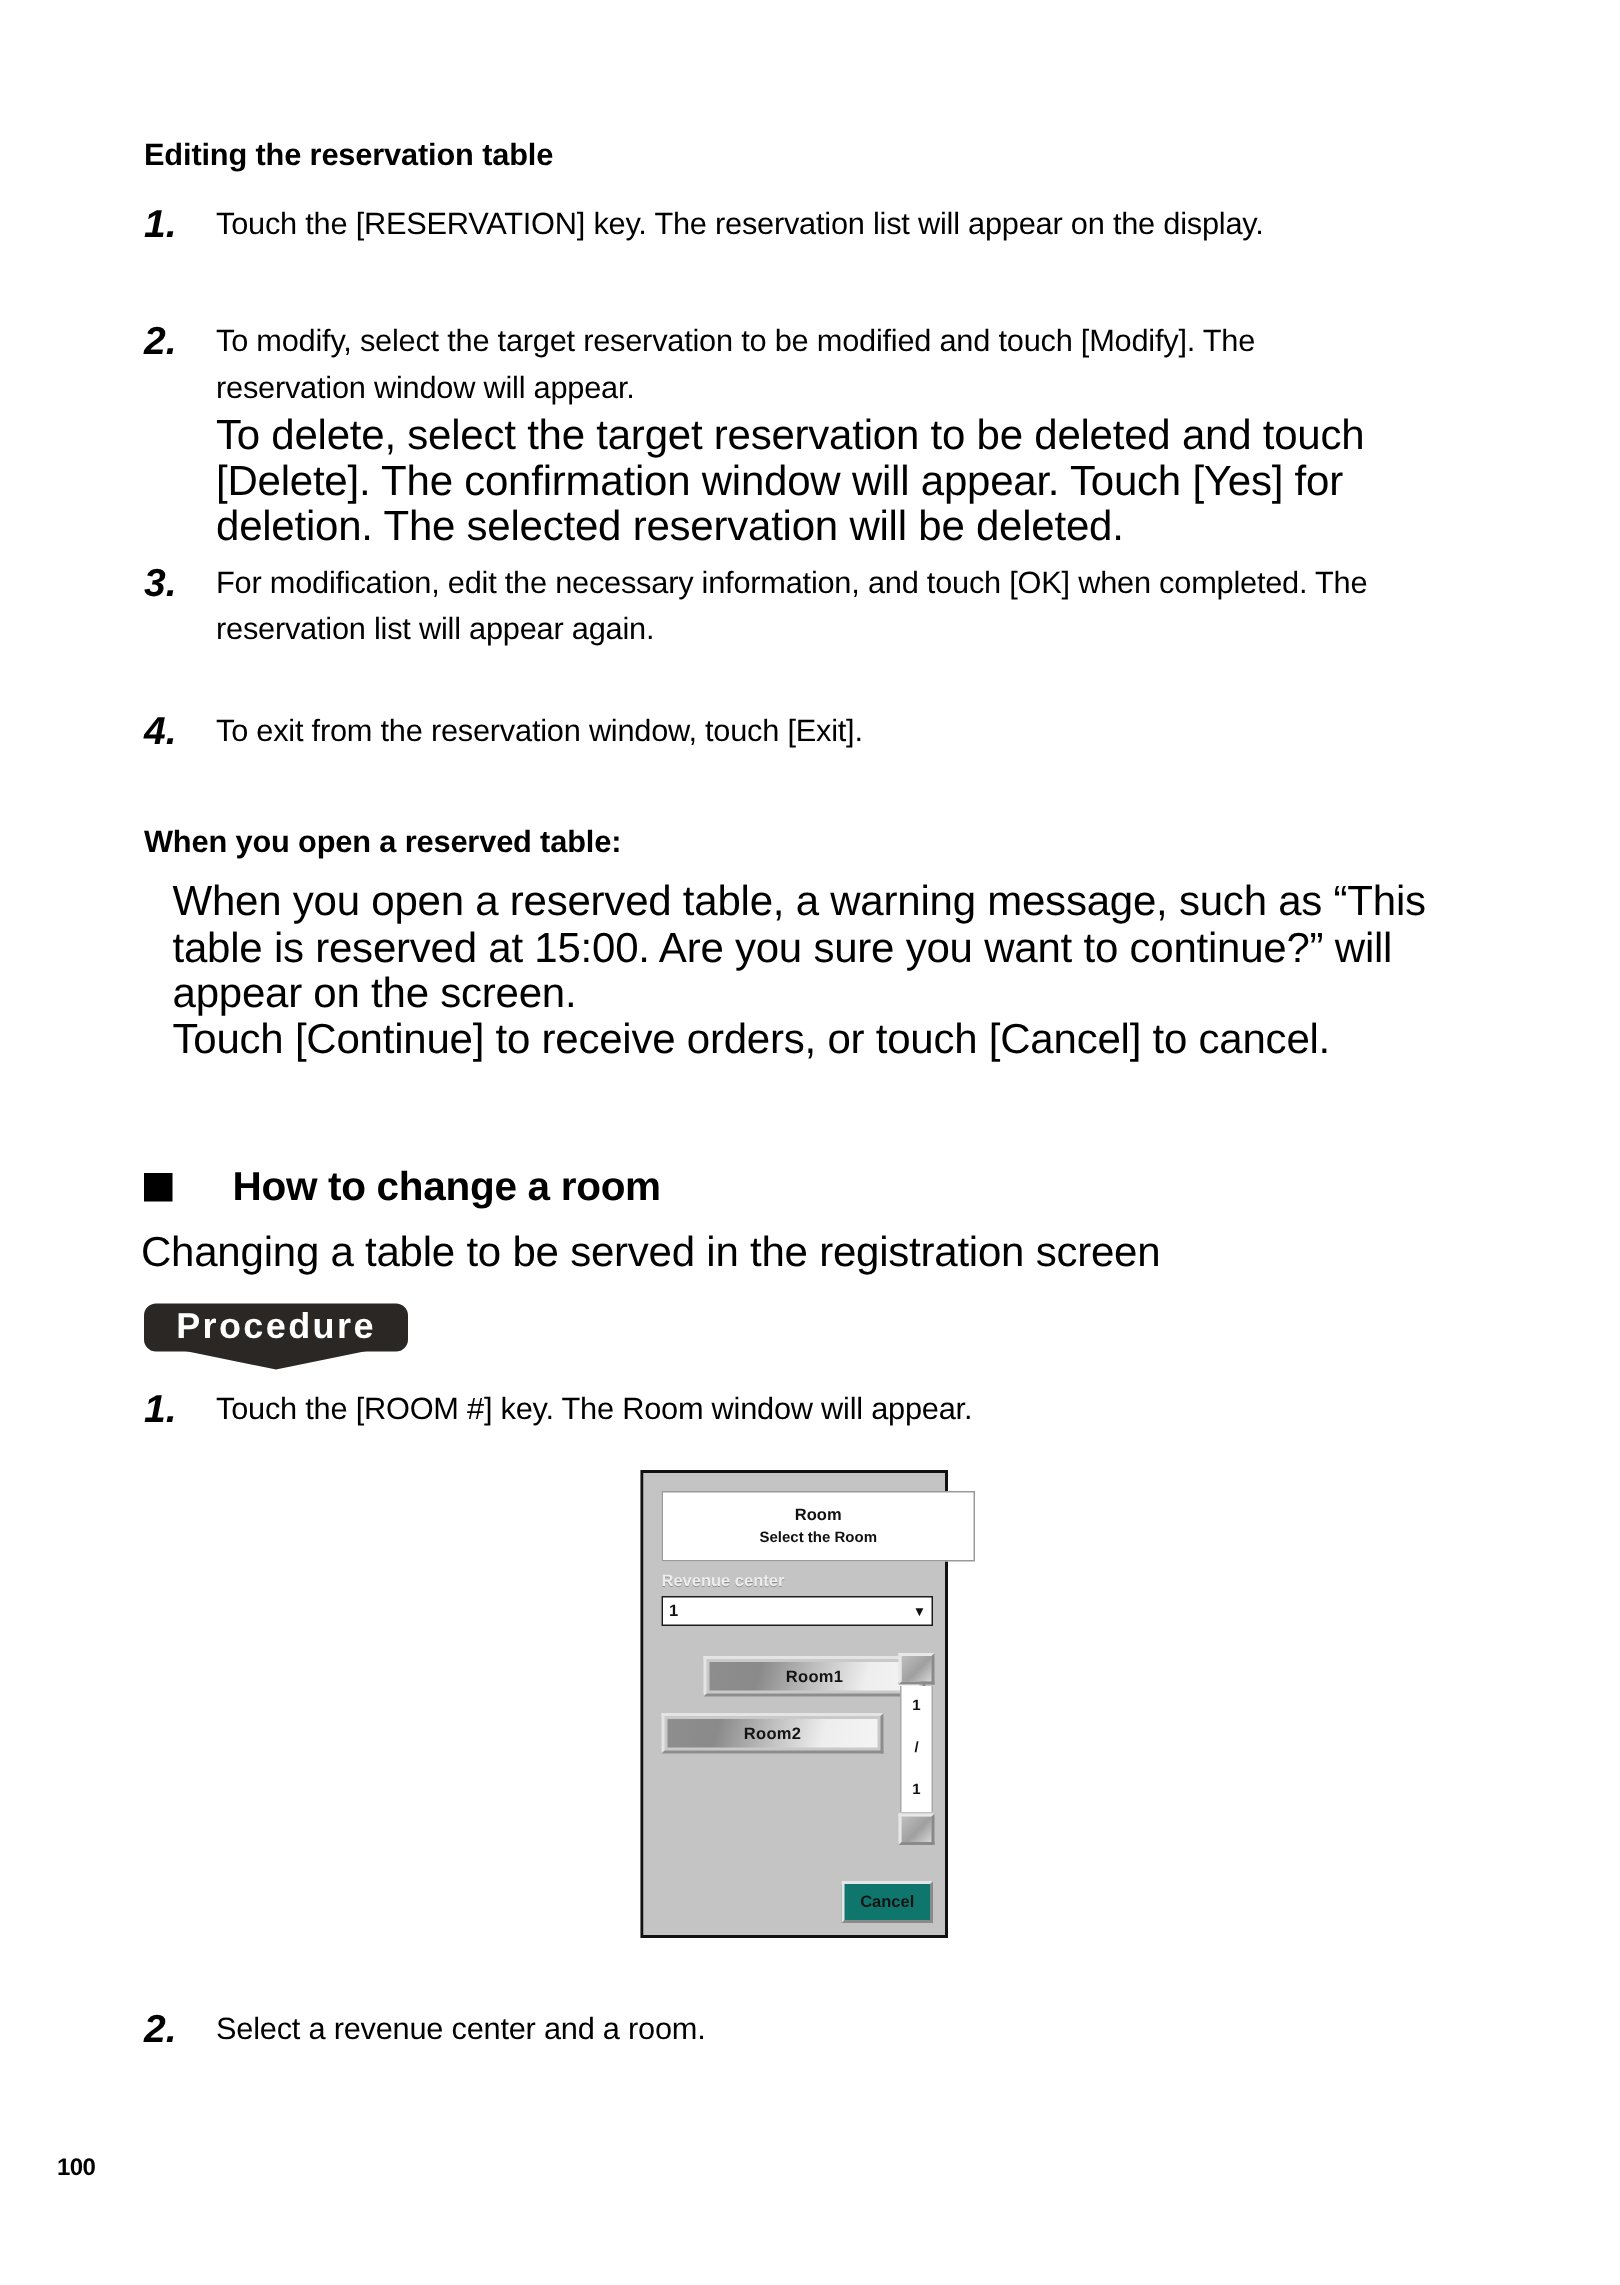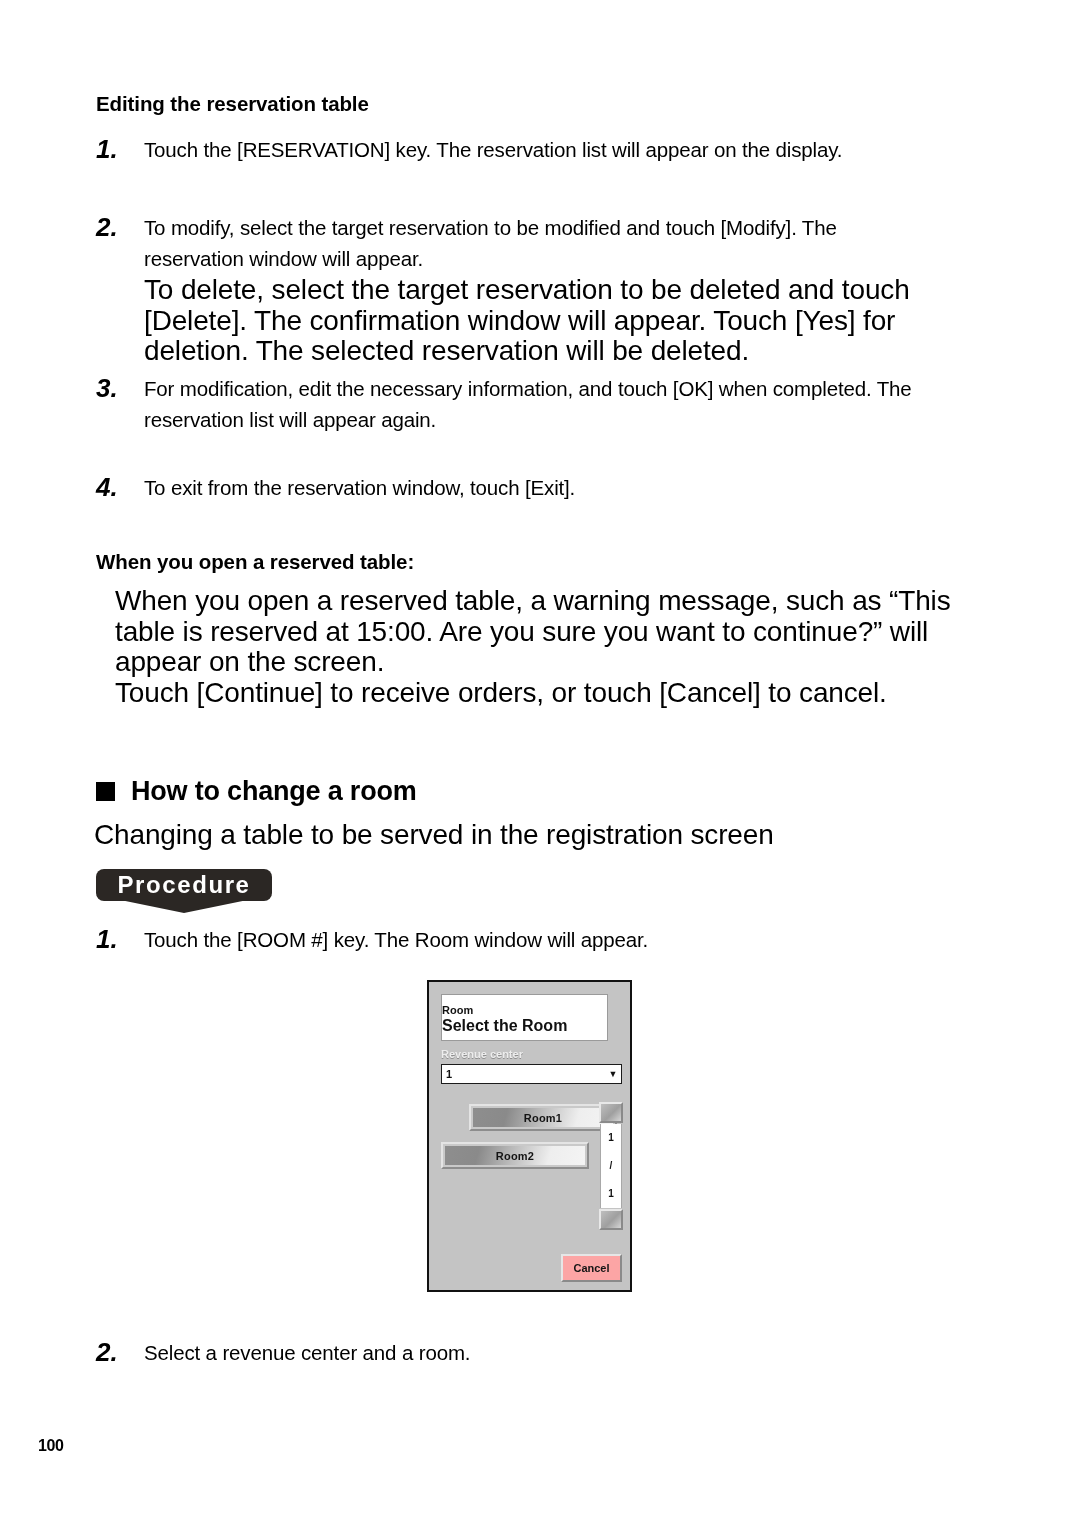--- a/index.html
+++ b/index.html
@@ -69,20 +69,21 @@
     height: 19px;
     background: #000;
     margin-right: 16px;
     flex: 0 0 19px;
   }
   .section-title {
     font-size: 27px;
     font-weight: bold;
     letter-spacing: -0.2px;
     white-space: nowrap;
+    margin-left: 24px;
   }
 
   
   .procedure-badge {
     position: absolute;
     left: 96px;
     top: 869px;
     width: 176px;
     height: 45px;
   }
@@ -132,37 +133,38 @@
   }
   .dialog-inner {
     position: absolute;
     left: 0; top: 0; right: 0; bottom: 0;
     background: #c4c4c4;
   }
   .dlg-title-box {
     position: absolute;
     left: 12px;
     top: 12px;
-    width: 167px;
+    width: 209px;
     height: 47px;
     background: #ffffff;
     box-sizing: border-box;
     border: 1px solid #9a9a9a;
     display: flex;
     flex-direction: column;
     justify-content: center;
+    align-items: center;
   }
   .dlg-title-1 {
     font-size: 11px;
     font-weight: bold;
     line-height: 15px;
     color: #111;
   }
   .dlg-title-2 {
-    font-size: 16px;
+    font-size: 10px;
     font-weight: bold;
     line-height: 15px;
     color: #111;
   }
 
   .dlg-field-label {
     position: absolute;
     left: 12px;
     top: 66px;
     font-size: 11px;
@@ -272,21 +274,21 @@
     color: #111;
     line-height: 1;
   }
 
   .cancel-btn {
     position: absolute;
     left: 132px;
     top: 272px;
     width: 61px;
     height: 25px;
-    background: #fca5a5;
+    background: #0f766e;
     border-top: 2px solid #e6e6e6;
     border-left: 2px solid #e6e6e6;
     border-right: 2px solid #8a8a8a;
     border-bottom: 2px solid #8a8a8a;
     box-sizing: border-box;
     padding: 12px;
   }
   .cancel-btn-face {
     width: 100%;
     height: 100%;

